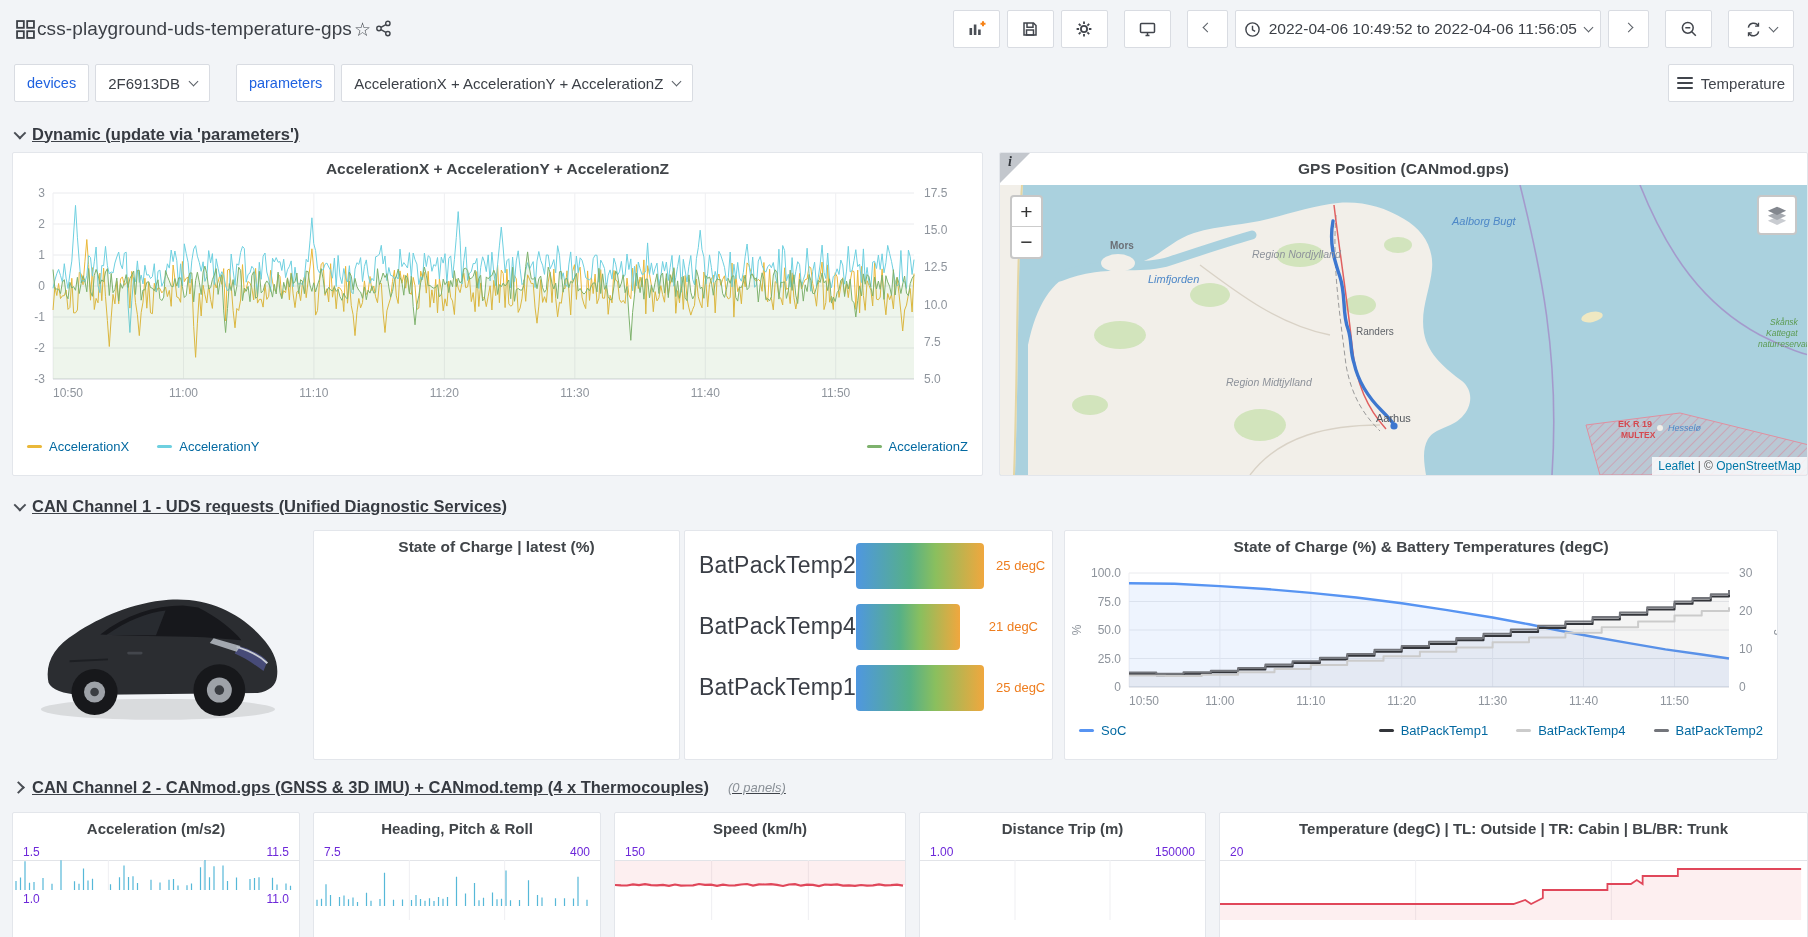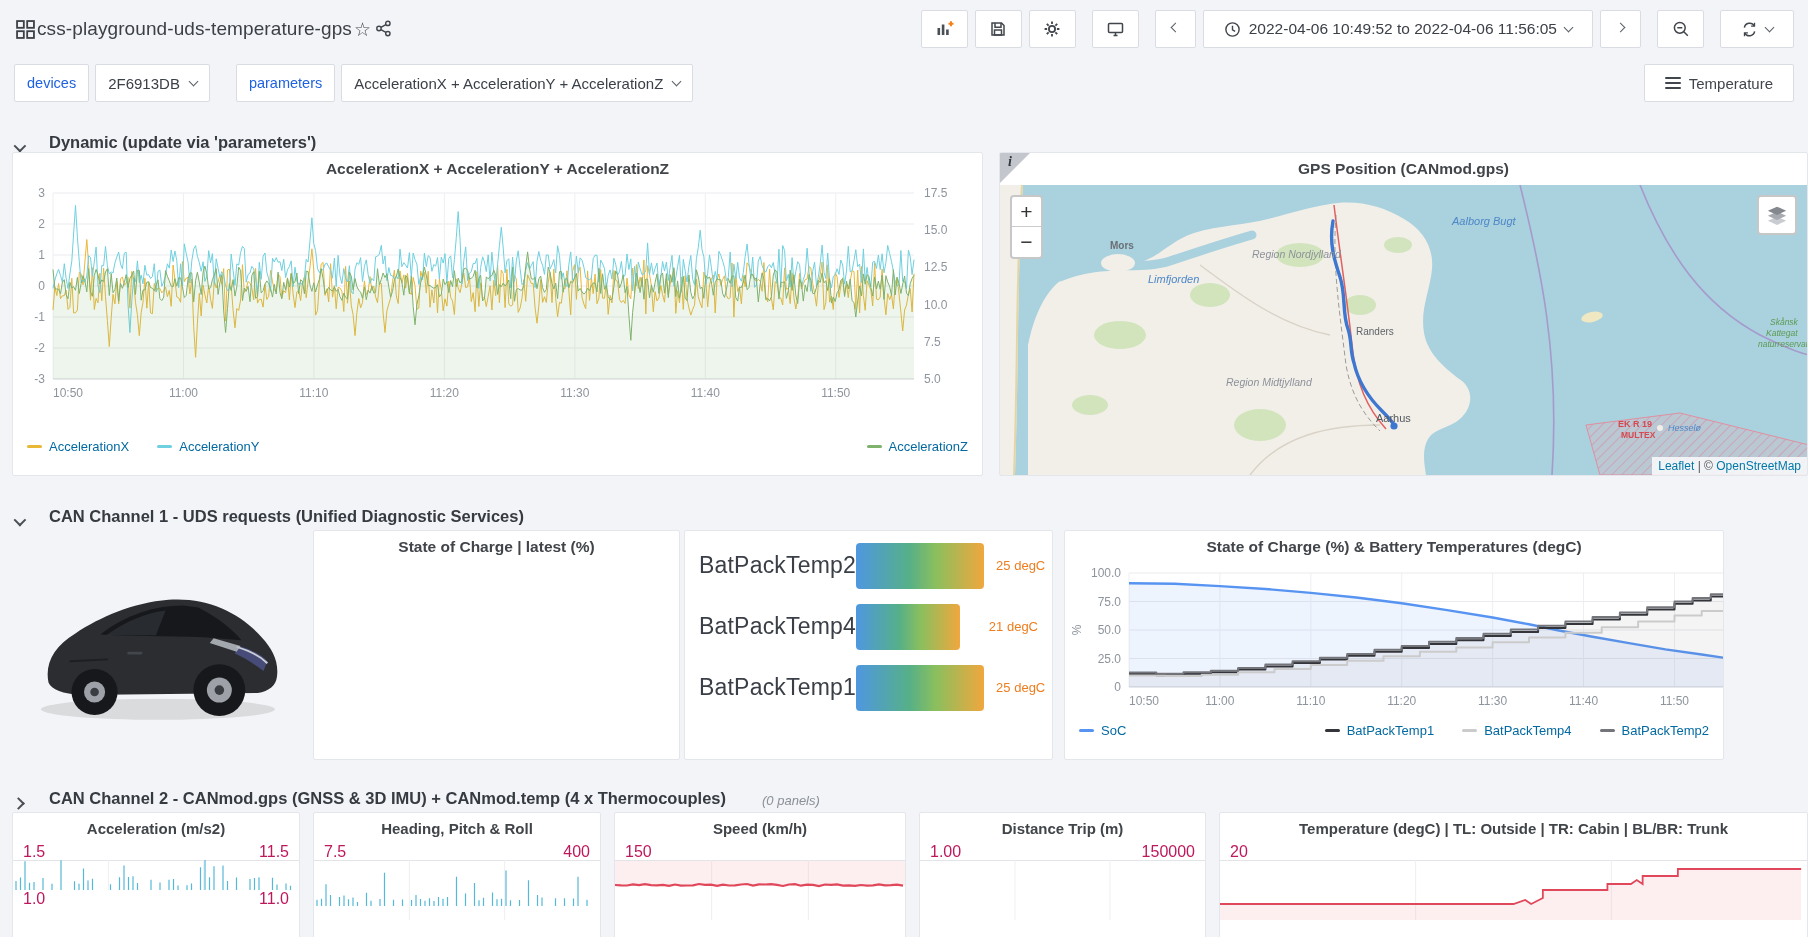--- a/index.html
+++ b/index.html
@@ -10,39 +10,39 @@
   }
   svg{ font-family:inherit; display:block; }
   
   .topbar{ display:flex; align-items:center; justify-content:space-between; height:58px; padding:0 14px; }
   .tb-left{ display:flex; align-items:flex-start; }
   .tb-title{ font-size:19px; font-weight:500; color:#3b3f46; letter-spacing:.1px; }
   .icon-btn{ background:none; border:none; cursor:pointer; display:flex; align-items:center; color:#41454c; padding:2px; }
   .star-glyph{ font-size:19px; line-height:1; color:#41454c; }
   .tb-right{ display:flex; align-items:center; gap:7px; }
   .btn{
-    height:38px; min-width:47px; padding:0 20px; background:#fff; border:1px solid #d9dce2; border-radius:2px;
+    height:38px; min-width:47px; padding:0 8px; background:#fff; border:1px solid #d9dce2; border-radius:2px;
     display:flex; align-items:center; justify-content:center; gap:8px; cursor:pointer; color:#41454c; font-size:15px;
   }
   .btn.sq{ padding:0; width:47px; }
   .gap-l{ margin-left:9px; }
   .chv{ display:inline-block; width:7px; height:7px; border-right:1.6px solid #5a5f66; border-bottom:1.6px solid #5a5f66; transform:rotate(45deg); margin-top:-3px; flex:0 0 auto; }
   .chv.r{ transform:rotate(-45deg); }
   .chv.l{ transform:rotate(135deg); }
   .time-text{ font-size:15.5px; color:#3c4047; white-space:nowrap; }
   
   .varrow{ display:flex; align-items:center; padding:6px 14px 10px; gap:6px; }
   .vlabel{ height:38px; display:flex; align-items:center; padding:0 12px; background:#fff; border:1px solid #d9dce2; border-radius:2px; color:#1f62e0; font-size:14.5px; cursor:pointer; }
   .vvalue{ height:38px; display:flex; align-items:center; gap:10px; padding:0 12px; background:#fff; border:1px solid #d9dce2; border-radius:2px; color:#3c4047; font-size:15px; cursor:pointer; }
   .vgap{ width:14px; }
   .dash-btn{ margin-left:auto; }
   .burger{ width:16px; display:flex; flex-direction:column; gap:3px; }
   .burger i{ height:2px; background:#41454c; border-radius:1px; }
   
-  .sect{ display:flex; align-items:flex-end; gap:26px; padding-left:14px; cursor:pointer; }
+  .sect{ display:flex; align-items:center; gap:9px; padding-left:14px; cursor:pointer;text-decoration:underline; }
   .sect h2{ font-size:16.5px; font-weight:700; color:#363a41; }
   .sect .note{ font-size:13px; font-style:italic; color:#8a9097; margin-left:10px; font-weight:400; }
   .schv{ width:9px; height:9px; border-right:2px solid #4a4e55; border-bottom:2px solid #4a4e55; flex:0 0 auto; }
   .schv.down{ transform:rotate(45deg) translateY(-2px); }
   .schv.right{ transform:rotate(-45deg); }
   .sect1{ height:36px; margin-top:4px; }
   .sect2{ height:40px; margin-top:10px; }
   .sect3{ height:42px; margin-top:6px; }
   
   .row{ display:flex; padding-left:12px; align-items:stretch; }
@@ -75,25 +75,25 @@
   .bars{ display:flex; gap:4px; }
   .bars i{ width:11px; border-radius:6px; }
   .gauge-val{ align-self:center; margin-left:16px; font-size:16px; white-space:nowrap; }
   .pan-batt{ width:369px; margin-right:11px; }
   .b-rows{ padding:2px 14px; }
   .b-row{ display:flex; align-items:center; height:57px; margin:4px 0; }
   .b-name{ width:158px; font-size:23px; color:#3a3e46; letter-spacing:.2px; }
   .b-barwrap{ width:132px; }
   .b-bar{ height:46px; border-radius:4px; background:linear-gradient(90deg,#4f97e0 0%,#56b087 42%,#8abf5e 62%,#f0a73e 100%); }
   .b-val{ margin-left:12px; font-size:13px; color:#ee7d1e; white-space:nowrap; }
-  .pan-socchart{ width:660px; }
+  .pan-socchart{ width:714px; }
   
   .mini{ position:relative; }
   .mini .p-title{ height:30px; font-size:15px;text-align:right; }
-  .mini-ticks{ display:flex; justify-content:space-between; padding:0 10px; font-size:16px; color:#be185d; height:17px; align-items:flex-start; }
+  .mini-ticks{ display:flex; justify-content:space-between; padding:0 10px; font-size:12px; color:#6d28d9; height:17px; align-items:center; }
   .mini-svg{ width:100%; }
   .dots{ position:absolute; right:5px; top:846px; width:15px; height:15px;
     background-image:radial-gradient(#b3b7bd 1.5px, transparent 1.6px); background-size:5px 5px; cursor:grab; }
 </style>
 </head>
 <body>
 
 <div class="app">
 
   <div class="topbar">

